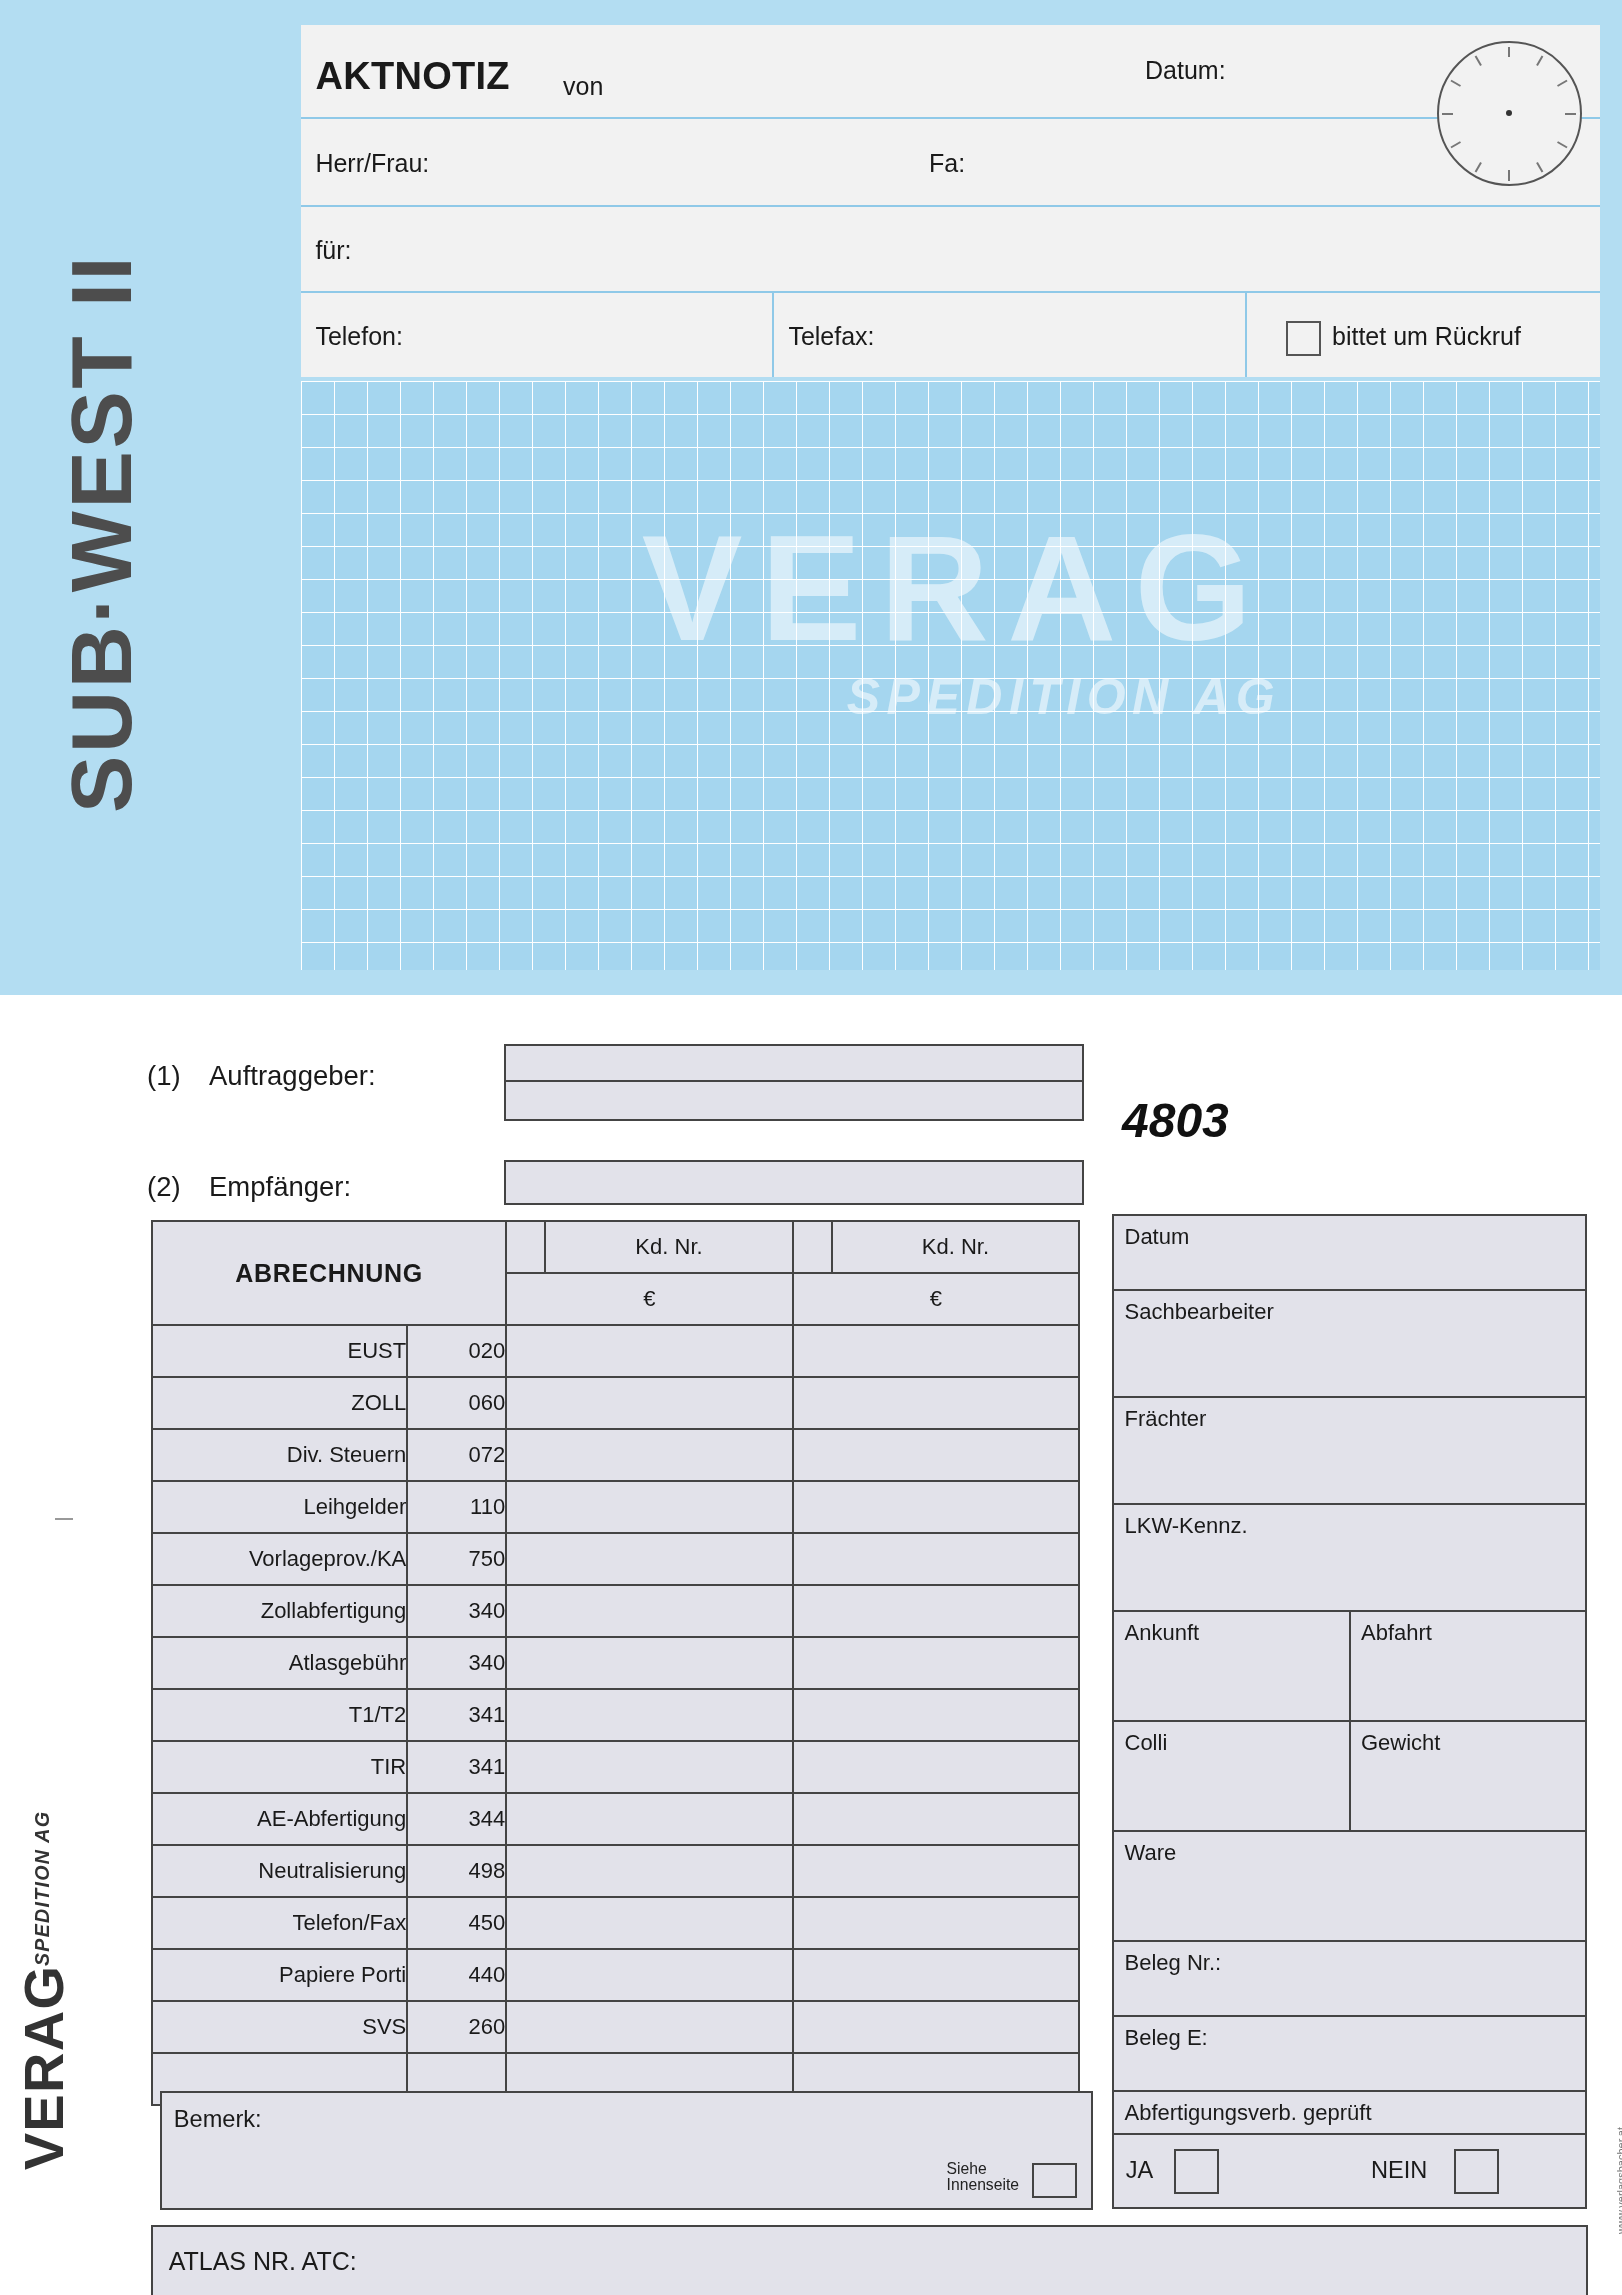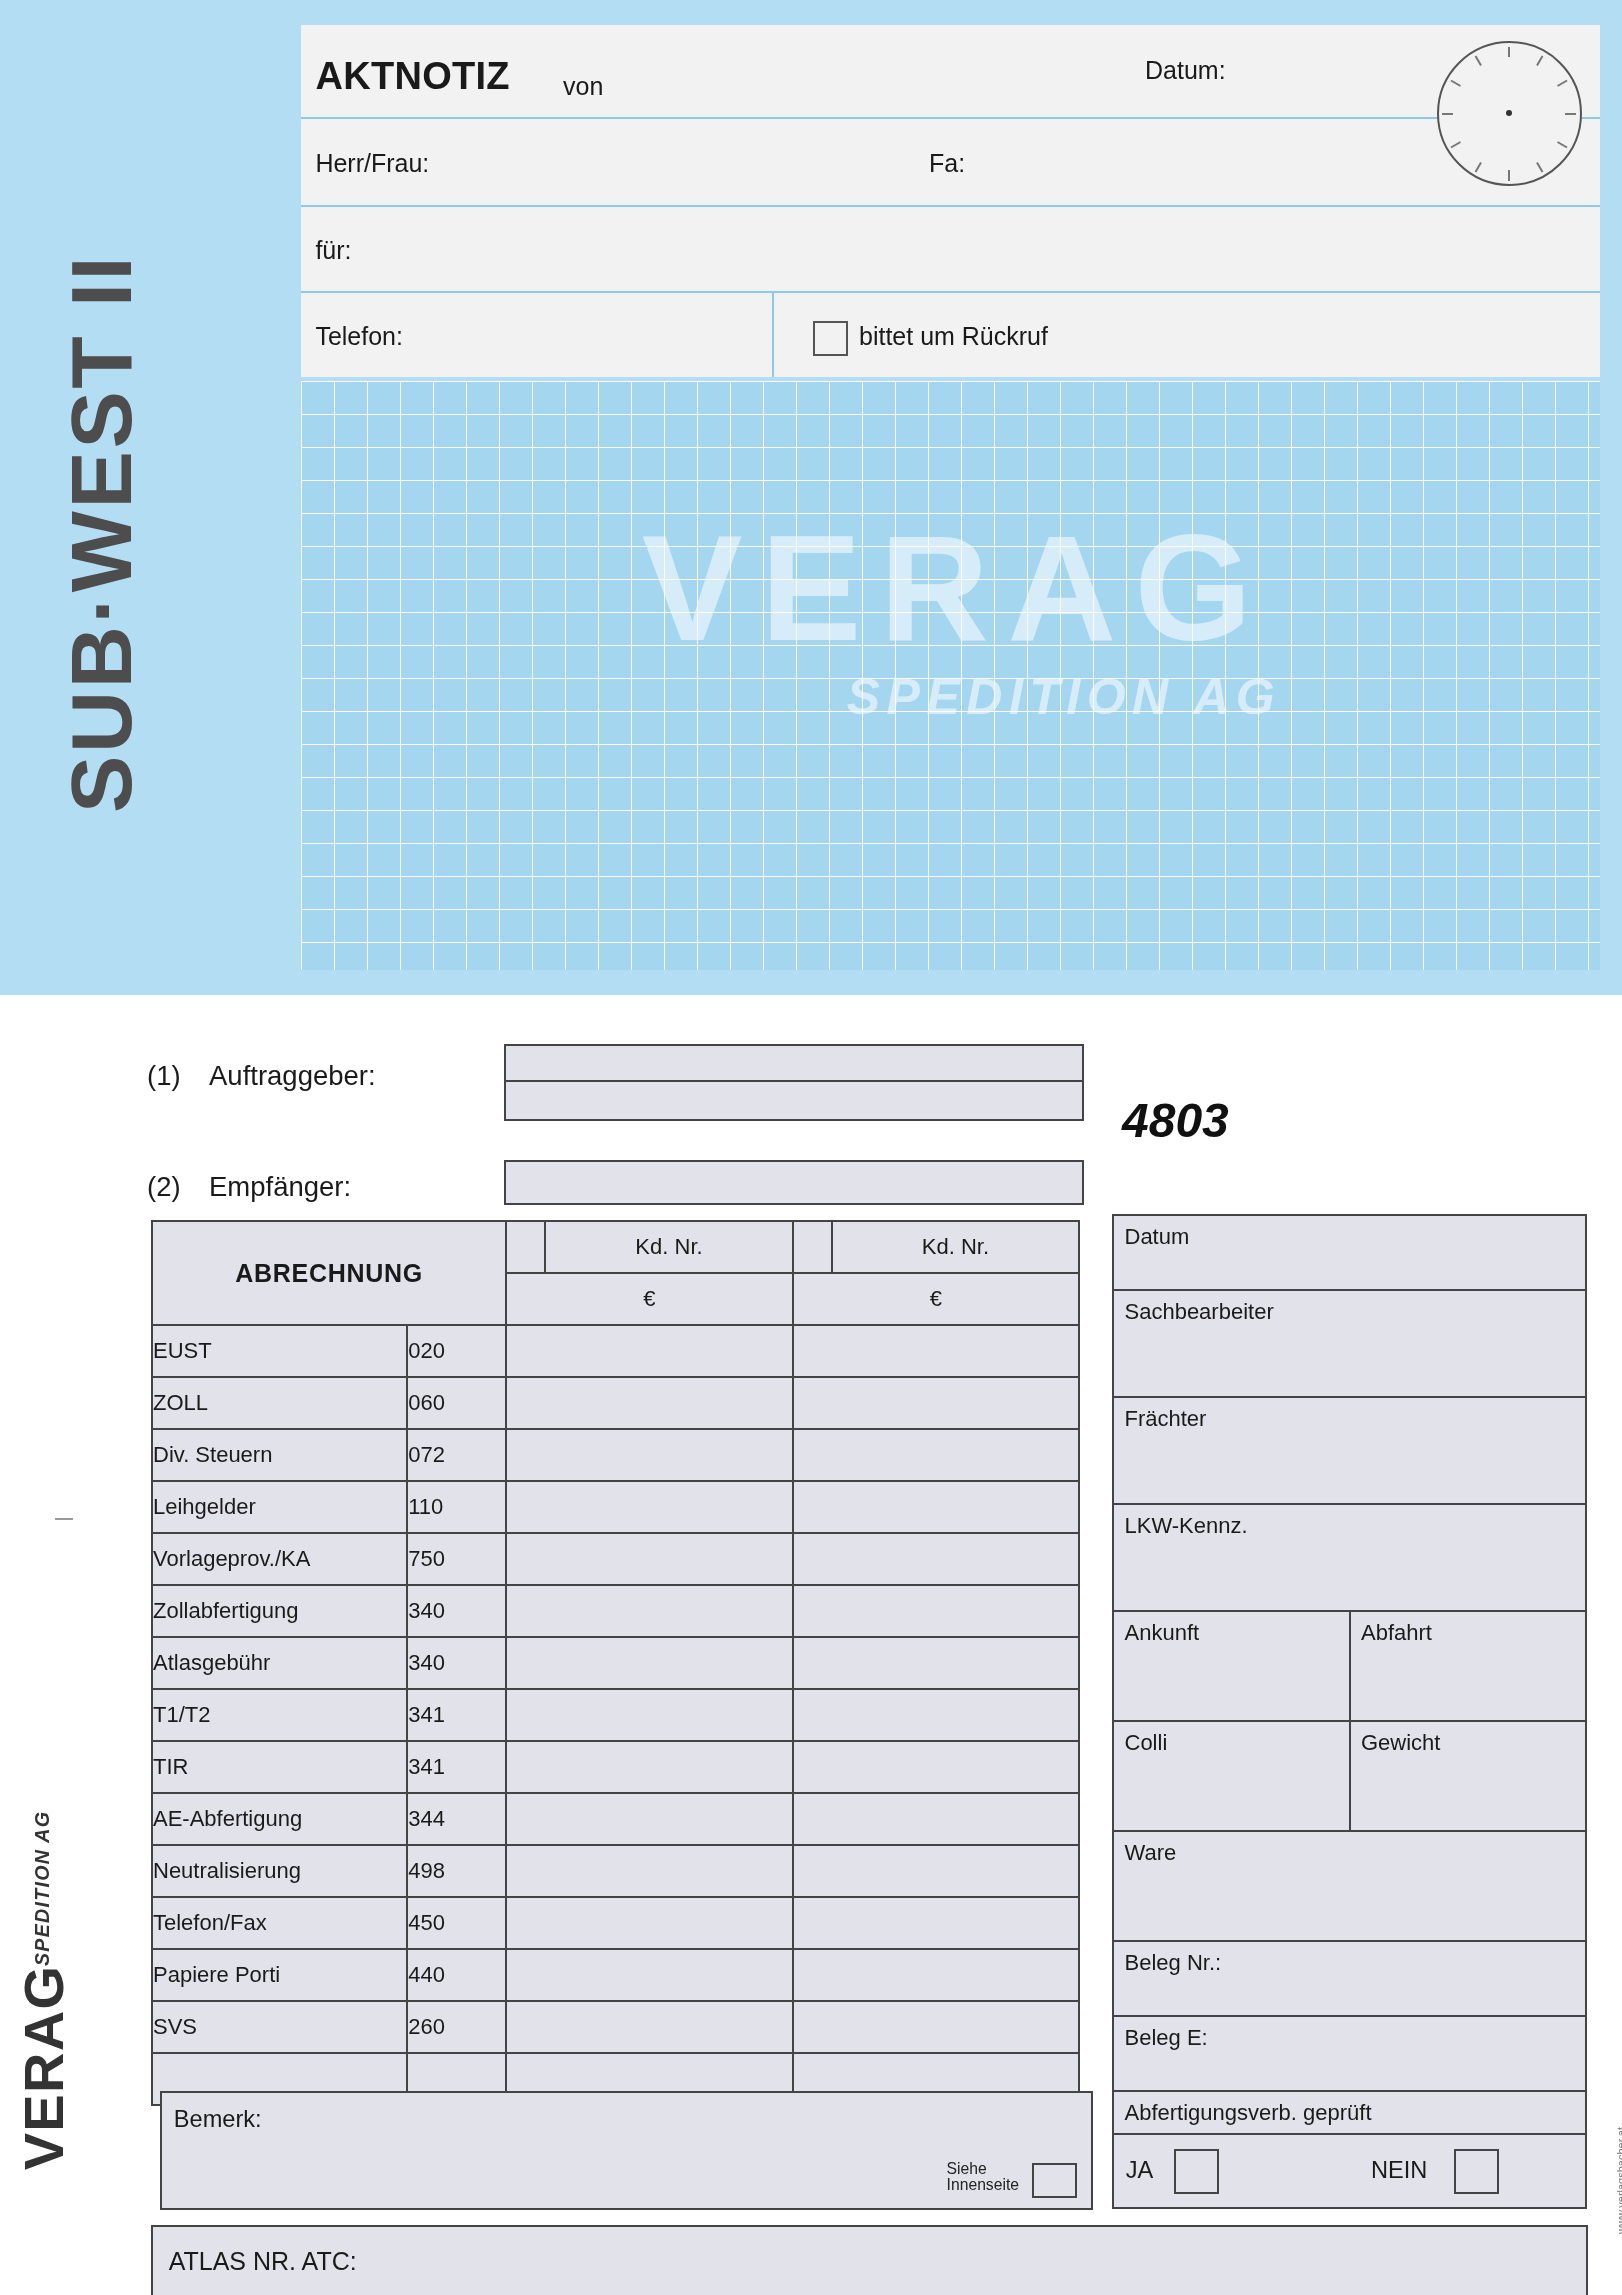--- a/index.html
+++ b/index.html
@@ -299,21 +299,21 @@
     background: #e2e2ea;
     padding: 0;
     height: 50px;
   }
   .abrech-title {
     text-align: center;
     font-weight: bold;
     font-size: 25px;
     letter-spacing: 0.7px;
   }
-  .cell-pad { padding-left: 11.8px; }
+  .cell-pad { padding-left: 11.8px; text-align: right; }
   .kdnr-head {
     text-align: center;
     font-size: 22px;
   }
   .euro { text-align: center; font-size: 22px; }
 
   .bemerk-box {
     position: absolute;
     left: 160px;
     top: 2091px;
@@ -469,20 +469,23 @@
     </div>
 
     <div class="row-fuer">
       <div class="lbl-fuer">für:</div>
     </div>
 
     <div class="row-tel">
       <div class="cell-tel">
         <span>Telefon:</span>
       </div>
+      <div class="cell-fax">
+        <span>Telefax:</span>
+      </div>
       <div class="cell-rueck">
         <div class="rueck-box"></div>
         <div class="rueck-label">bittet um Rückruf</div>
       </div>
     </div>
 
     <div class="grid-area">
       <div class="watermark">
         <div class="wm-main">VERAG</div>
         <div class="wm-sub">SPEDITION AG</div>

